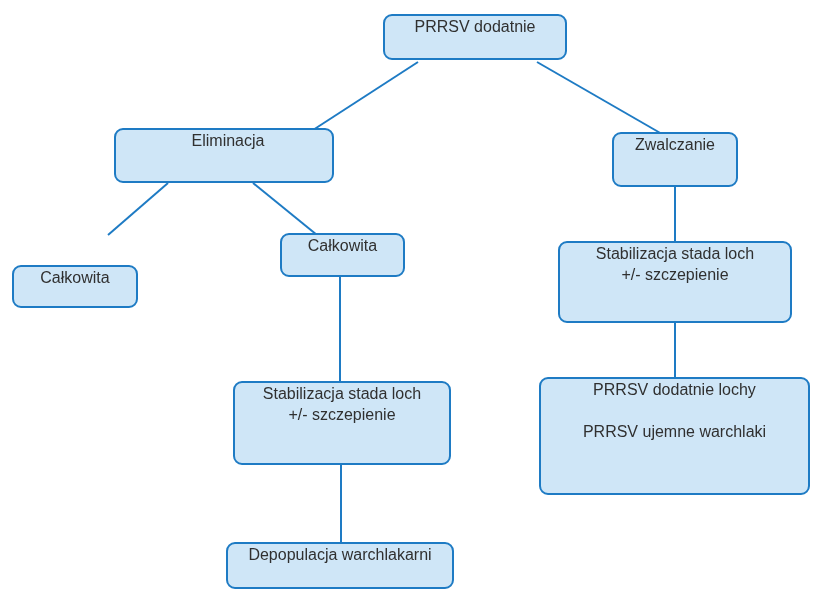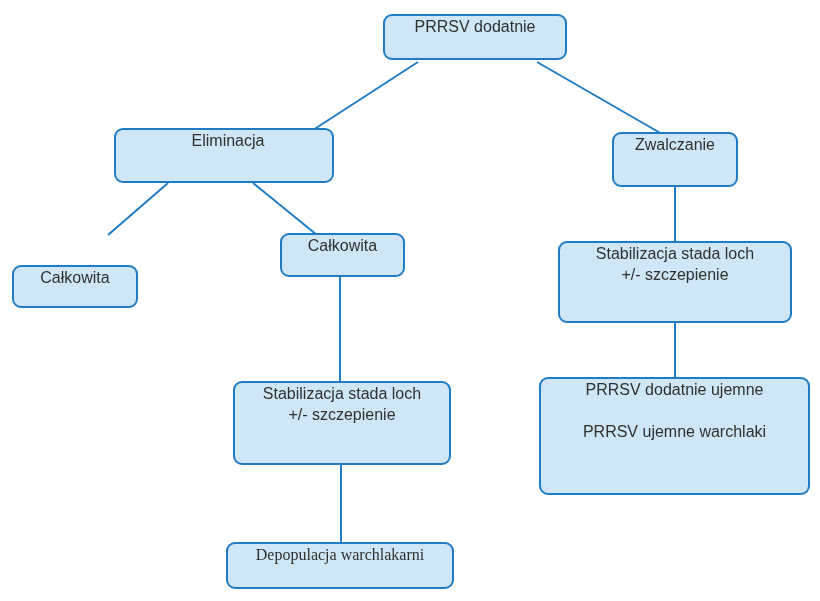--- a/index.html
+++ b/index.html
@@ -87,21 +87,21 @@
     <div>Stabilizacja stada loch</div>
     <div>+/- szczepienie</div>
   </div>
 
   <div class="node" style="left:233px; top:381px; width:218px; height:84px;">
     <div>Stabilizacja stada loch</div>
     <div>+/- szczepienie</div>
   </div>
 
   <div class="node" style="left:539px; top:377px; width:271px; height:118px;">
-    <div>PRRSV dodatnie ujemne</div>
+    <div>PRRSV dodatnie lochy</div>
     <div class="gap-above">PRRSV ujemne warchlaki</div>
   </div>
 
-  <div class="node" style="left:226px; top:542px; width:228px; height:47px;font-family:Liberation Serif, serif;">
+  <div class="node" style="left:226px; top:542px; width:228px; height:47px;">
     <span>Depopulacja warchlakarni</span>
   </div>
 
 </div>
 
 </body></html>

